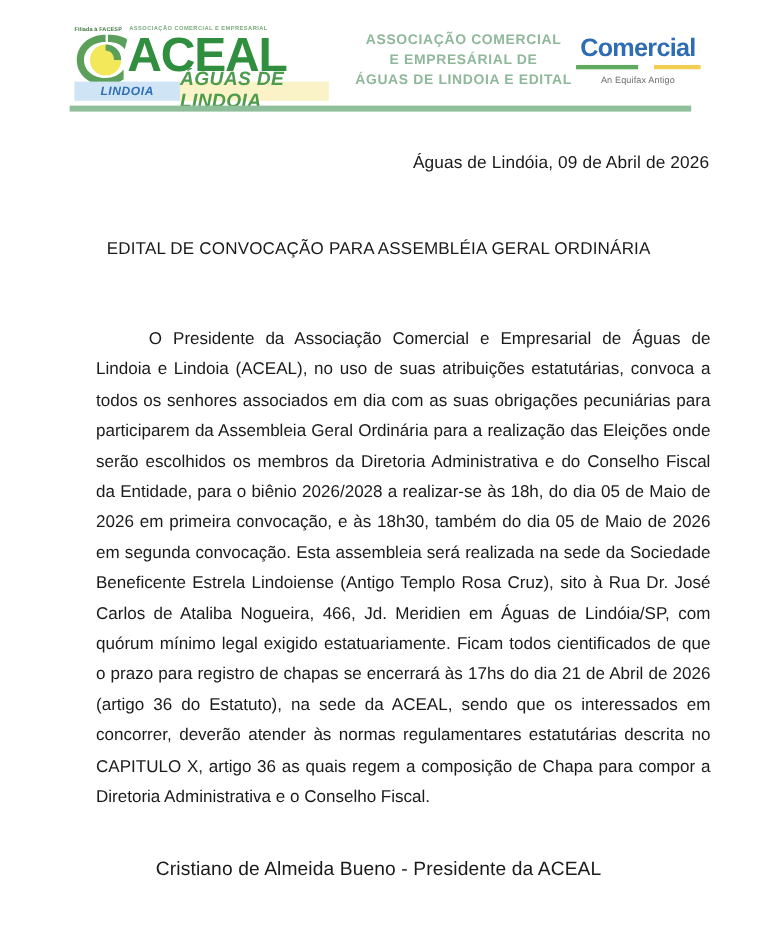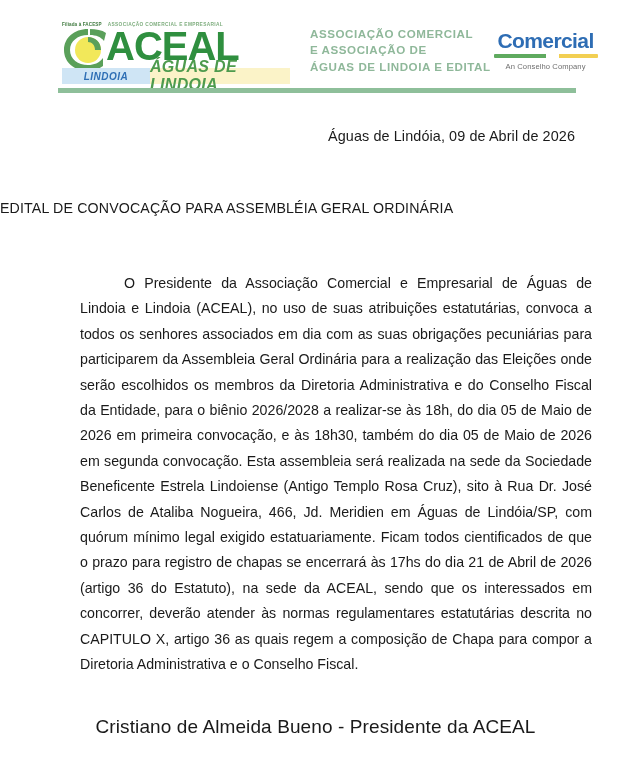--- a/index.html
+++ b/index.html
@@ -87,21 +87,21 @@
     font-weight: bold;
     color: #2f8f3f;
     letter-spacing: -1px;
     line-height: 1;
     font-family: "Liberation Sans", sans-serif;
   }
   .aceal-banner-row {
     position: absolute;
     left: 0;
     top: 50px;
-    width: 228px;
+    width: 212px;
     height: 16px;
     display: flex;
   }
   .banner-lindoia {
     width: 88px;
     background: #cfe5f5;
     display: flex;
     align-items: center;
     justify-content: center;
   }
@@ -123,23 +123,23 @@
     font-size: 16px;
     font-weight: bold;
     font-style: italic;
     color: #4e9b4e;
     letter-spacing: 0.3px;
   }
 
   
   .header-title {
     flex: 0 0 auto;
-    text-align: left;
+    text-align: center;
     padding-top: 8px;
-    margin-left: 20px;
+    margin-left: 6px;
   }
   .header-title div {
     font-size: 11.6px;
     font-weight: bold;
     color: #8fb89a;
     letter-spacing: 0.55px;
     line-height: 1.42;
     white-space: nowrap;
   }
 
@@ -184,34 +184,34 @@
     height: 5px;
     background: #8ebf9a;
   }
 
   
   .date-line {
     position: absolute;
     top: 128px;
     left: 0;
     width: 631px;
-    padding-right: 56px;
+    padding-right: 40px;
     box-sizing: border-box;
     text-align: right;
     font-size: 14.4px;
     color: #1a1a1a;
     letter-spacing: 0.1px;
   }
 
   .doc-title {
     position: absolute;
     top: 200px;
     left: 0;
     width: 631px;
-    text-align: left;
+    text-align: center;
     font-size: 14.2px;
     color: #1a1a1a;
     letter-spacing: 0.15px;
   }
 
   .body-text {
     position: absolute;
     top: 271px;
     left: 60px;
     width: 512px;
@@ -224,21 +224,21 @@
     hyphens: none;
     margin-left: 20px;
   }
 
   .signature {
     position: absolute;
     top: 716px;
     left: 0;
     width: 631px;
     text-align: center;
-    font-size: 19px;
+    font-size: 16px;
     color: #1a1a1a;
     letter-spacing: 0.1px;
   }
 </style>
 </head>
 <body>
 
 <div class="page">
 
   <div class="header">
@@ -267,32 +267,32 @@
           <span>LINDOIA</span>
         </div>
         <div class="banner-aguas">
           <span>ÁGUAS DE LINDOIA</span>
         </div>
       </div>
     </div>
 
     <div class="header-title">
       <div>ASSOCIAÇÃO COMERCIAL</div>
-      <div>E ASSOCIAÇÃO DE</div>
+      <div>E EMPRESÁRIAL DE</div>
       <div>ÁGUAS DE LINDOIA E EDITAL</div>
     </div>
 
     <div class="boavista">
       <div class="bv-word">Comercial</div>
       <div class="bv-bars">
         <div class="bv-bar-green"></div>
         <div class="bv-bar-gray"></div>
         <div class="bv-bar-yellow"></div>
       </div>
-      <div class="bv-sub">An Conselho Company</div>
+      <div class="bv-sub">An Equifax Antigo</div>
     </div>
   </div>
 
   <div class="header-rule"></div>
 
   <div class="date-line">Águas de Lindóia, 09 de Abril de 2026</div>
 
   <div class="doc-title">EDITAL DE CONVOCAÇÃO PARA ASSEMBLÉIA GERAL ORDINÁRIA</div>
 
   <div class="body-text">O Presidente da Associação Comercial e Empresarial de Águas de Lindoia e Lindoia (ACEAL), no uso de suas atribuições estatutárias, convoca a todos os senhores associados em dia com as suas obrigações pecuniárias para participarem da Assembleia Geral Ordinária para a realização das Eleições onde serão escolhidos os membros da Diretoria Administrativa e do Conselho Fiscal da Entidade, para o biênio 2026/2028 a realizar-se às 18h, do dia 05 de Maio de 2026 em primeira convocação, e às 18h30, também do dia 05 de Maio de 2026 em segunda convocação. Esta assembleia será realizada na sede da Sociedade Beneficente Estrela Lindoiense (Antigo Templo Rosa Cruz), sito à Rua Dr. José Carlos de Ataliba Nogueira, 466, Jd. Meridien em Águas de Lindóia/SP, com quórum mínimo legal exigido estatuariamente. Ficam todos cientificados de que o prazo para registro de chapas se encerrará às 17hs do dia 21 de Abril de 2026 (artigo 36 do Estatuto), na sede da ACEAL, sendo que os interessados em concorrer, deverão atender às normas regulamentares estatutárias descrita no CAPITULO X, artigo 36 as quais regem a composição de Chapa para compor a Diretoria Administrativa e o Conselho Fiscal.</div>

